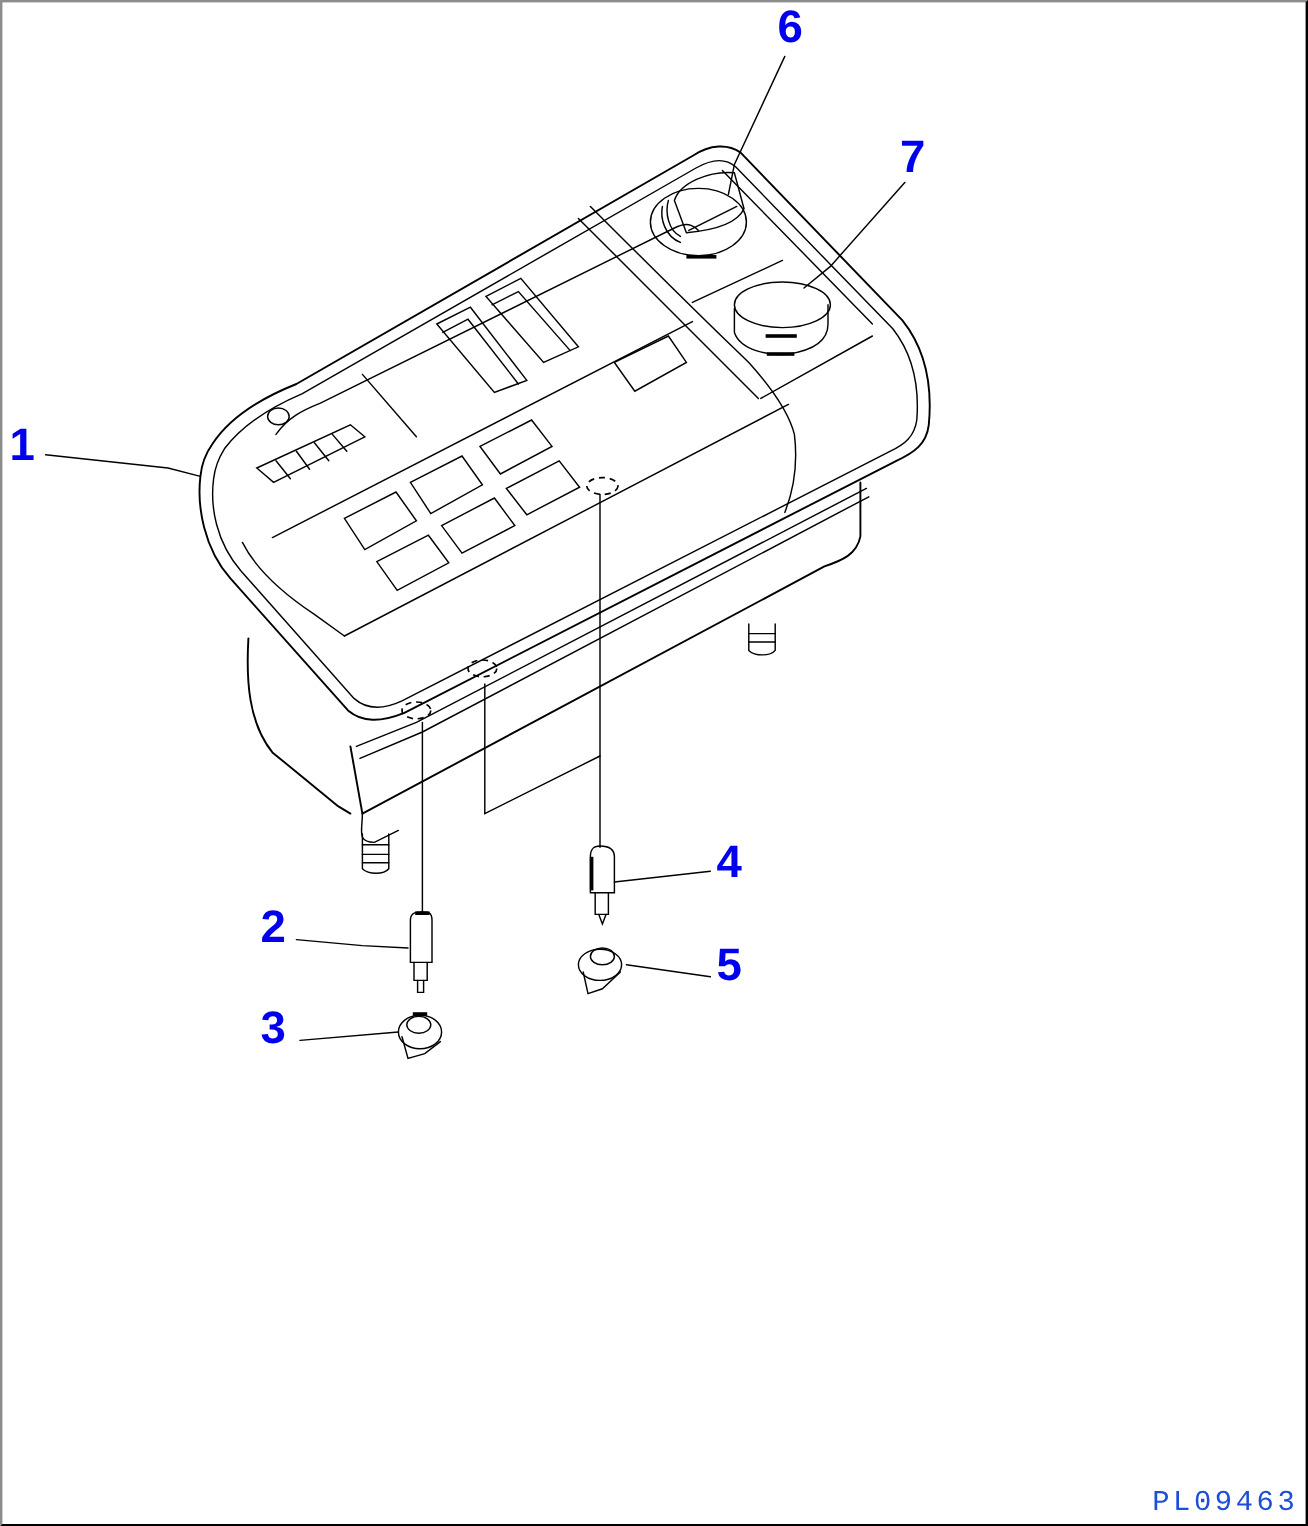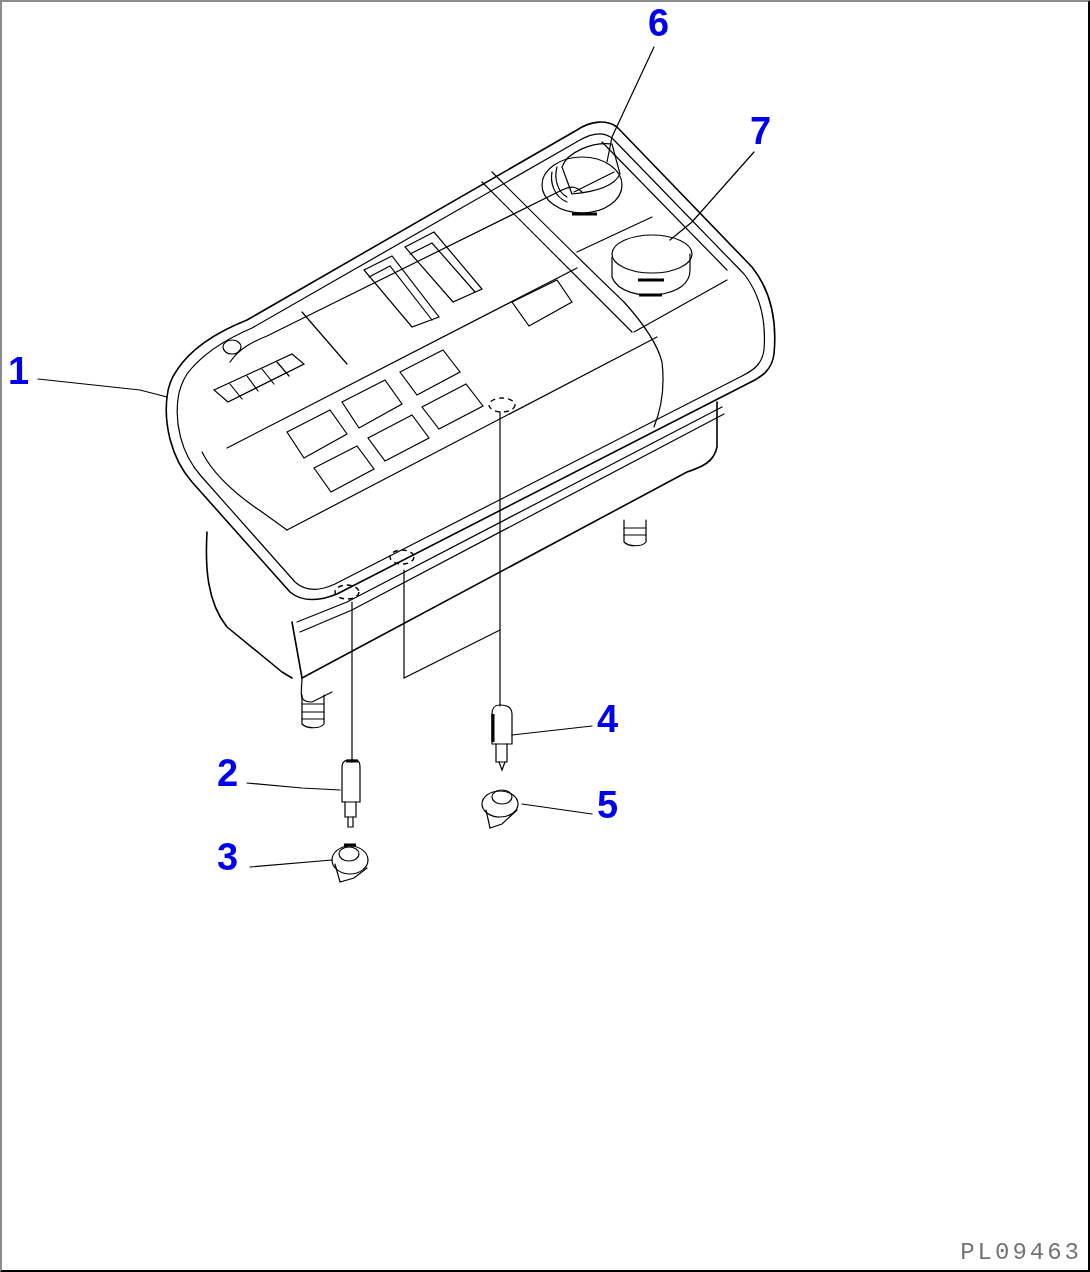--- a/index.html
+++ b/index.html
@@ -13,21 +13,21 @@
     }
     svg.drawing { position: absolute; left: 0; top: 0; }
     .callout {
       position: absolute; font-family: "Liberation Sans", sans-serif;
       font-weight: bold; font-size: 38px; line-height: 38px;
       color: #0000ee;
     }
     .plate-id {
       position: absolute; right: 6px; bottom: 4px;
       font-family: "Liberation Mono", monospace; font-size: 24px;
-      letter-spacing: 3px; color: #737373;
+      letter-spacing: 3px; color: #1d4ed8;
     }
     .ln { fill: none; stroke: #000; stroke-width: 1.6; stroke-linejoin: round; stroke-linecap: round; }
     .lt { fill: none; stroke: #000; stroke-width: 1.2; stroke-linecap: round; }
     .ld { fill: none; stroke: #000; stroke-width: 1.4; stroke-dasharray: 5 4; }
     .thick { fill: none; stroke: #000; stroke-width: 3; }
   </style>
 </head>
 <body>
 
 <div class="frame">

